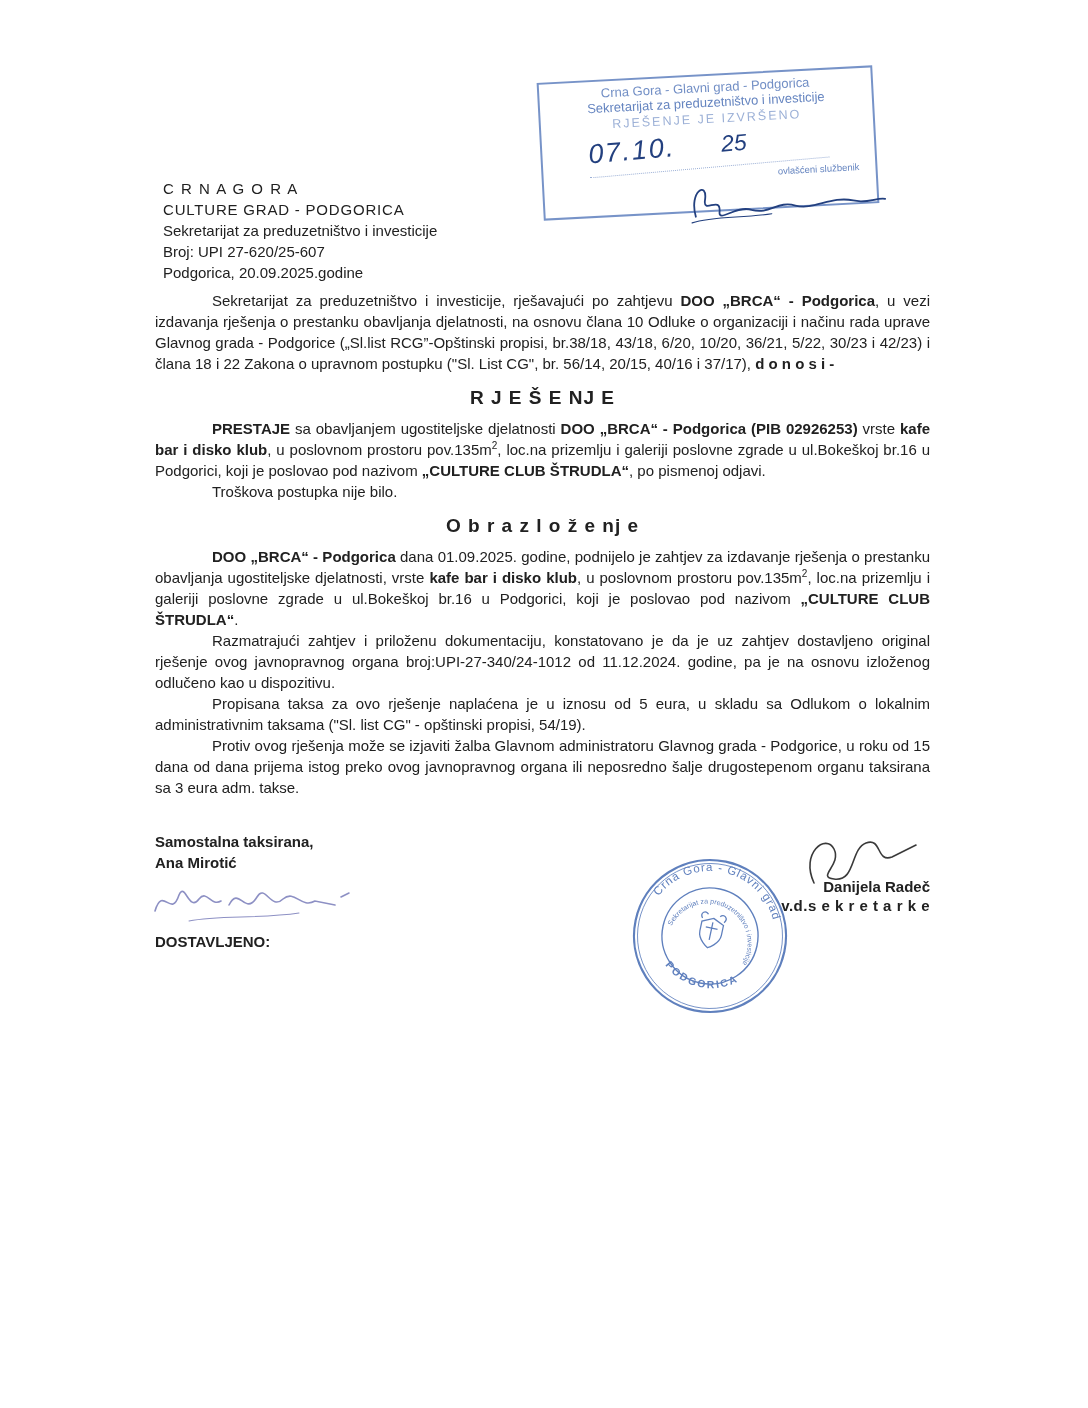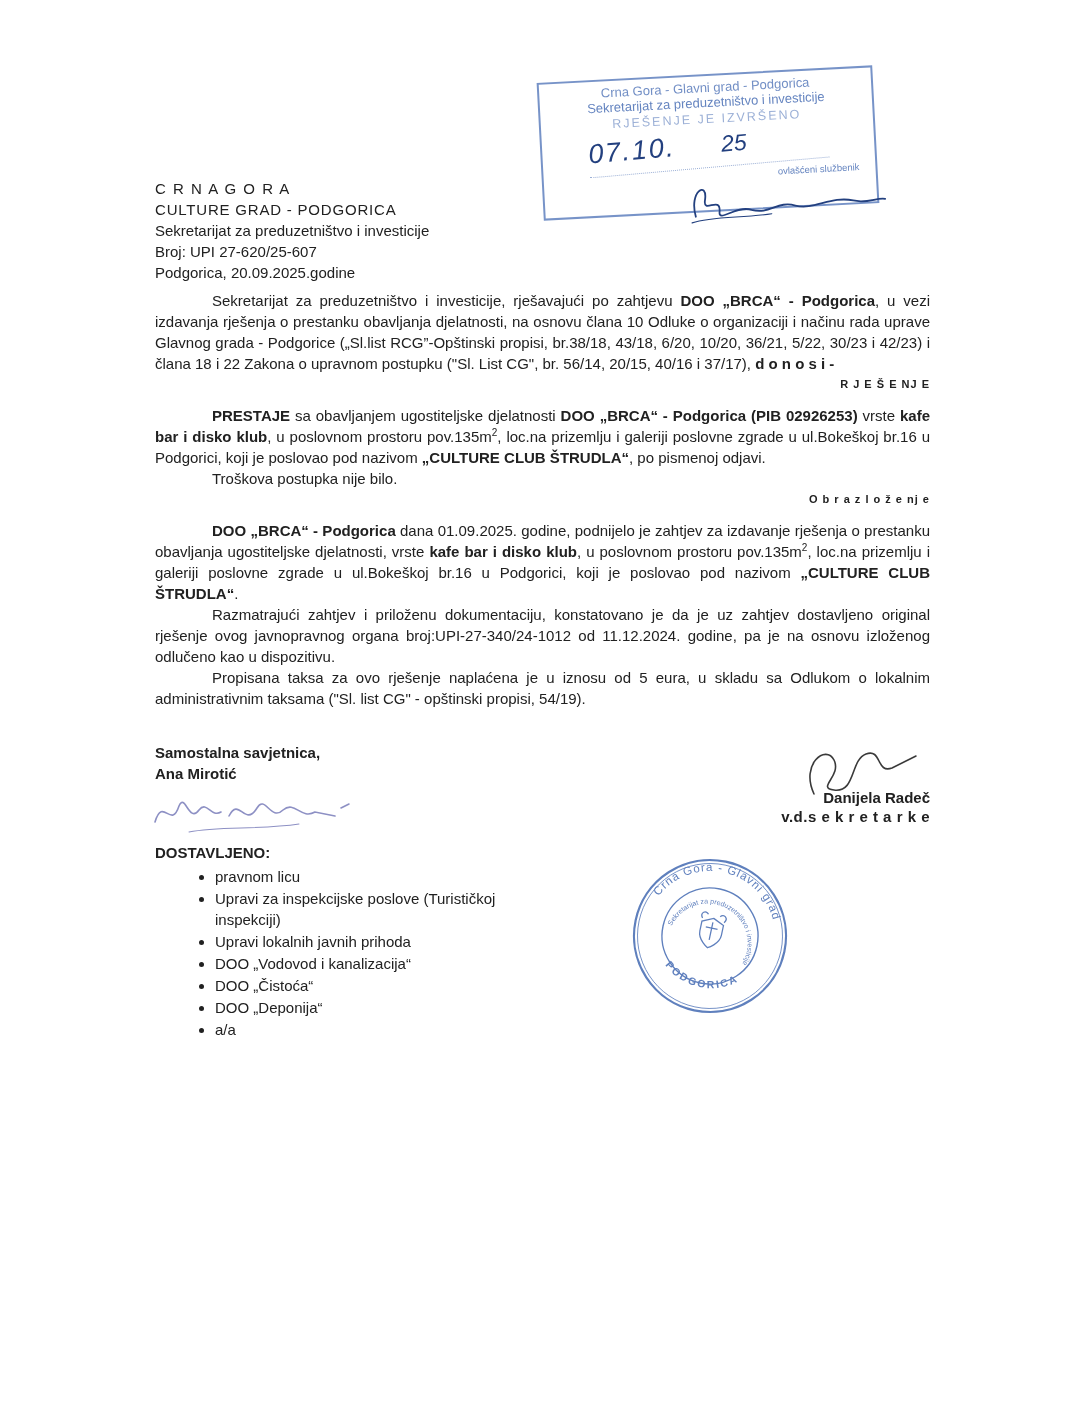--- a/index.html
+++ b/index.html
@@ -16,27 +16,27 @@
   
   .content {
     position: absolute; left: 155px; top: 178px; width: 775px;
     font-size: 15px; line-height: 21px;
   }
   p { margin: 0; }
   .para { text-align: justify; text-indent: 57px; }
   .b { font-weight: bold; }
   sup { font-size: 10px; line-height: 0; }
 
-  .letterhead { margin-bottom: 7px; }
+  .letterhead { margin-bottom: 7px; margin-left: 8px; }
   .lh-country { letter-spacing: 1.5px; }
   .lh-city { letter-spacing: 0.8px; }
 
   .title-center {
-    text-align: right; font-weight: bold; font-size: 11px;
-    letter-spacing: 1px; margin-top: 0; margin-bottom: 10px;
+    text-align: center; font-weight: bold; font-size: 19px;
+    letter-spacing: 1px; margin-top: 13px; margin-bottom: 10px;
   }
 
   
   .sign-row {
     margin-top: 33px;
     display: flex; justify-content: space-between; align-items: flex-start;
     height: 88px;
   }
   .sign-left { position: relative; width: 280px; }
   .sig-ana { position: absolute; top: 44px; left: -6px; }
@@ -122,50 +122,42 @@
     <div class="title-center">R J E Š E NJ E</div>
 
     <p class="para"><span style="font-weight: bold;">PRESTAJE</span><span> sa obavljanjem ugostiteljske djelatnosti </span><span style="font-weight: bold;">DOO „BRCA“ - Podgorica (PIB 02926253)</span><span> vrste </span><span style="font-weight: bold;">kafe bar i disko klub</span><span>, u poslovnom prostoru pov.135m</span><sup>2</sup><span>, loc.na prizemlju i galeriji poslovne zgrade u ul.Bokeškoj br.16 u Podgorici, koji je poslovao pod nazivom </span><span style="font-weight: bold;">„CULTURE CLUB ŠTRUDLA“</span><span>, po pismenoj odjavi.</span></p>
     <p class="para">Troškova postupka nije bilo.</p>
 
     <div class="title-center">O b r a z l o ž e nj e</div>
 
     <p class="para"><span style="font-weight: bold;">DOO „BRCA“ - Podgorica</span><span> dana 01.09.2025. godine, podnijelo je zahtjev za izdavanje rješenja o prestanku obavljanja ugostiteljske djelatnosti, vrste </span><span style="font-weight: bold;">kafe bar i disko klub</span><span>, u poslovnom prostoru pov.135m</span><sup>2</sup><span>, loc.na prizemlju i galeriji poslovne zgrade u ul.Bokeškoj br.16 u Podgorici, koji je poslovao pod nazivom </span><span style="font-weight: bold;">„CULTURE CLUB ŠTRUDLA“</span><span>.</span></p>
     <p class="para"><span>Razmatrajući zahtjev i priloženu dokumentaciju, konstatovano je da je uz zahtjev dostavljeno original rješenje ovog javnopravnog organa broj:UPI-27-340/24-1012 od 11.12.2024. godine, pa je na osnovu izloženog odlučeno kao u dispozitivu.</span></p>
     <p class="para"><span>Propisana taksa za ovo rješenje naplaćena je u iznosu od 5 eura, u skladu sa Odlukom o lokalnim administrativnim taksama ("Sl. list CG" - opštinski propisi, 54/19).</span></p>
+    <p class="para"><span>Protiv ovog rješenja može se izjaviti žalba Glavnom administratoru Glavnog grada - Podgorice, u roku od 15 dana od dana prijema istog preko ovog javnopravnog organa ili neposredno šalje drugostepenom organu taksirana sa 3 eura adm. takse.</span></p>
 
     <div class="sign-row">
       <div class="sign-left">
-        <div class="b">Samostalna savjetnica,</div>
+        <div class="b">Samostalna taksirana,</div>
         <div class="b">Ana Mirotić</div>
         <svg class="sig-ana" width="210" height="60" viewBox="0 0 210 60">
           <path d="M6,36 C14,10 22,44 30,20 C36,6 40,38 50,24 C58,14 62,32 72,26 M80,30 C90,10 96,42 108,22 C116,8 122,36 134,24 C146,14 152,34 166,26 L186,30 M192,22 l8,-4" fill="none" stroke="#8d90c4" stroke-width="1.6" stroke-linecap="round"></path>
           <path d="M40,46 C70,40 110,44 150,38" fill="none" stroke="#8d90c4" stroke-width="1.1" stroke-linecap="round"></path>
         </svg>
       </div>
       <div class="sign-right">
         <svg class="sig-dan" width="130" height="58" viewBox="0 0 130 58">
           <path d="M22,52 C8,22 34,2 42,18 C50,34 24,46 42,48 C64,51 58,18 74,12 C90,6 84,32 100,26 L124,14" fill="none" stroke="#3a3a3a" stroke-width="1.6" stroke-linecap="round"></path>
         </svg>
         <div class="b name">Danijela Radeč</div>
         <div class="b role">v.d.s e k r e t a r k e</div>
       </div>
     </div>
 
     <div class="distribution">
       <div class="b">DOSTAVLJENO:</div>
-      <ul>
-        <li>pravnom licu</li>
-        <li>Upravi za inspekcijske poslove (Turističkoj inspekciji)</li>
-        <li>Upravi lokalnih javnih prihoda</li>
-        <li>DOO „Vodovod i kanalizacija“</li>
-        <li>DOO „Čistoća“</li>
-        <li>DOO „Deponija“</li>
-        <li>a/a</li>
-      </ul>
     </div>
 
   </div>
 
   <svg class="seal" width="164" height="164" viewBox="0 0 164 164">
     <defs>
       <path id="sealTopArc" d="M 17,82 A 65,65 0 0 1 147,82"></path>
       <path id="sealBottomArc" d="M 27,92 A 57,57 0 0 0 137,92"></path>
       <path id="sealInnerCircle" d="M 42,82 A 40,40 0 1 1 41.99,82.05"></path>
     </defs>

